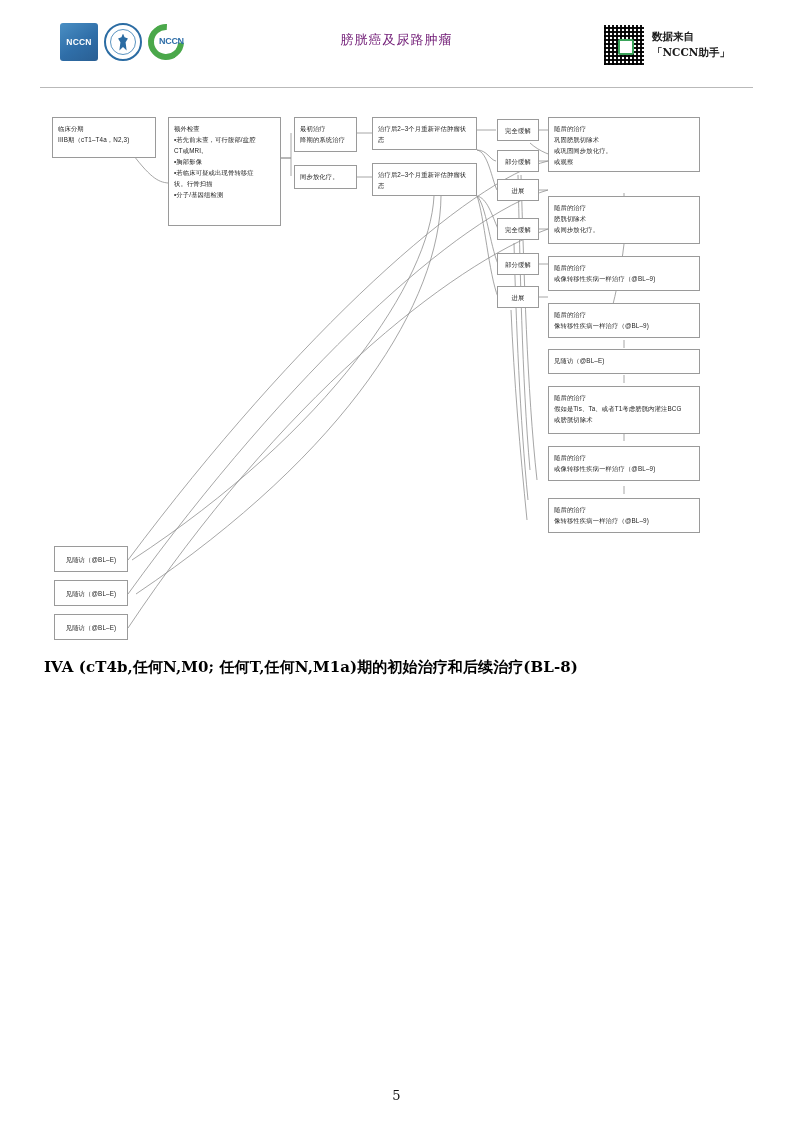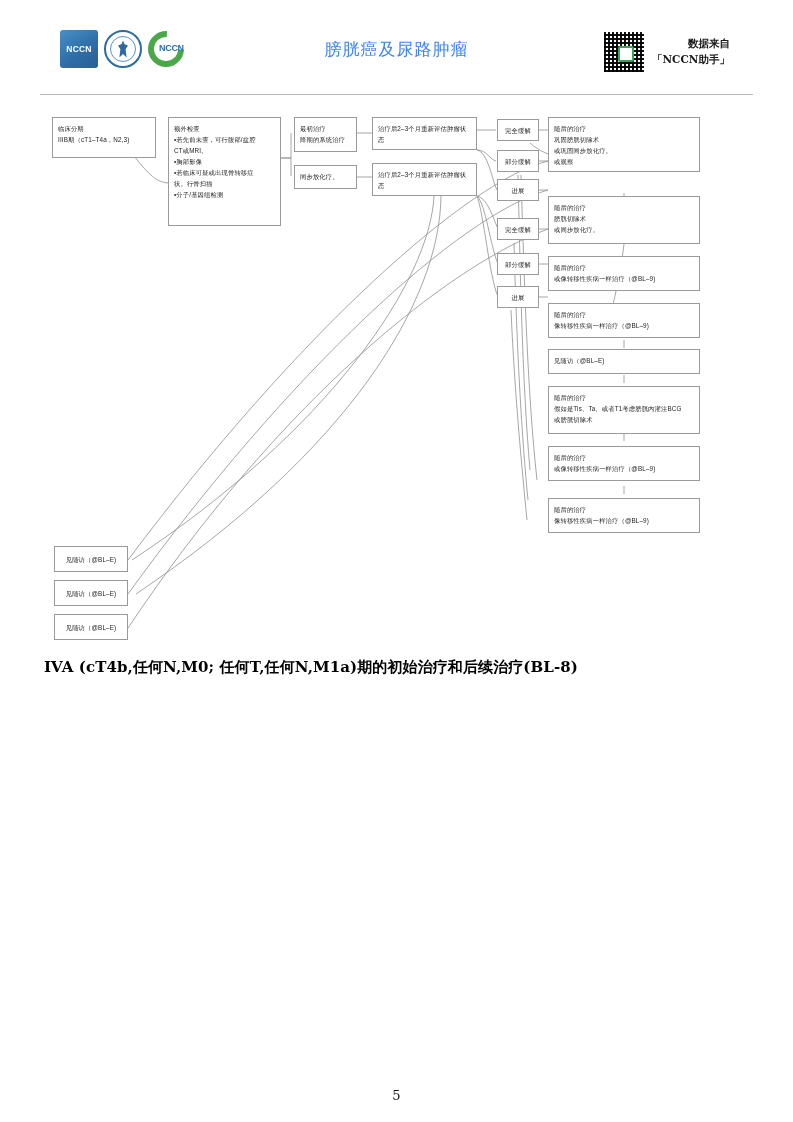--- a/index.html
+++ b/index.html
@@ -10,21 +10,21 @@
     background: #ffffff;
     font-family: "Liberation Sans", "DejaVu Sans", sans-serif;
     color: #1a1a1a;
     position: relative;
     overflow: hidden;
   }
 
   
   .header {
     position: absolute;
-    left: 0; top: 8px;
+    left: 0; top: 1px;
     width: 791px; height: 92px;
   }
   .logo-group {
     position: absolute; left: 60px; top: 22px;
     display: flex; align-items: center; gap: 6px;
   }
   .logo-nccn-blue {
     width: 38px; height: 38px;
     background: linear-gradient(145deg,#4a8fc4 0%,#2f6ea8 55%,#2a5f93 100%);
     border-radius: 3px;
@@ -62,42 +62,42 @@
     transform: rotate(-42deg);
   }
   .logo-nccn-green .txt {
     position: absolute; left: 11px; top: 13px;
     font-size: 9px; font-weight: bold; color: #2f6ea8; letter-spacing: -.3px;
   }
   .header-title {
     position: absolute; left: 0; top: 30px; width: 793px;
     text-align: center;
     font-family: "DejaVu Serif", "Liberation Serif", serif;
-    font-size: 17px; color: #3b82f6; letter-spacing: 1px;
+    font-size: 13px; color: #701a75; letter-spacing: 1px;
   }
   .qr {
     position: absolute; left: 604px; top: 24px;
     width: 40px; height: 40px;
     background-color: #ffffff;
     background-image:
       repeating-linear-gradient(0deg, #111 0 2px, transparent 2px 4px),
       repeating-linear-gradient(90deg, #111 0 2px, transparent 2px 4px);
     background-size: 4px 4px, 4px 4px;
     background-blend-mode: multiply;
     position: absolute;
   }
   .qr::after {
     content:"";
     position:absolute; left:14px; top:14px; width:12px; height:12px;
     background:#ffffff; border:2px solid #3aa35a; border-radius:2px;
   }
   .qr-cap {
     position: absolute; left: 652px; top: 27px;
     font-family: "DejaVu Serif", "Liberation Serif", serif;
-    font-size: 10.5px; line-height: 16px; color: #1a1a1a; font-weight: bold; text-align: right;
+    font-size: 10.5px; line-height: 16px; color: #1a1a1a; font-weight: bold;
   }
   .header-rule {
     position: absolute; left: 40px; top: 86px;
     width: 713px; height: 1px; background: #b9b9b9;
   }
 
   
   .chart {
     position: absolute; left: 0; top: 0;
     width: 793px; height: 700px;

